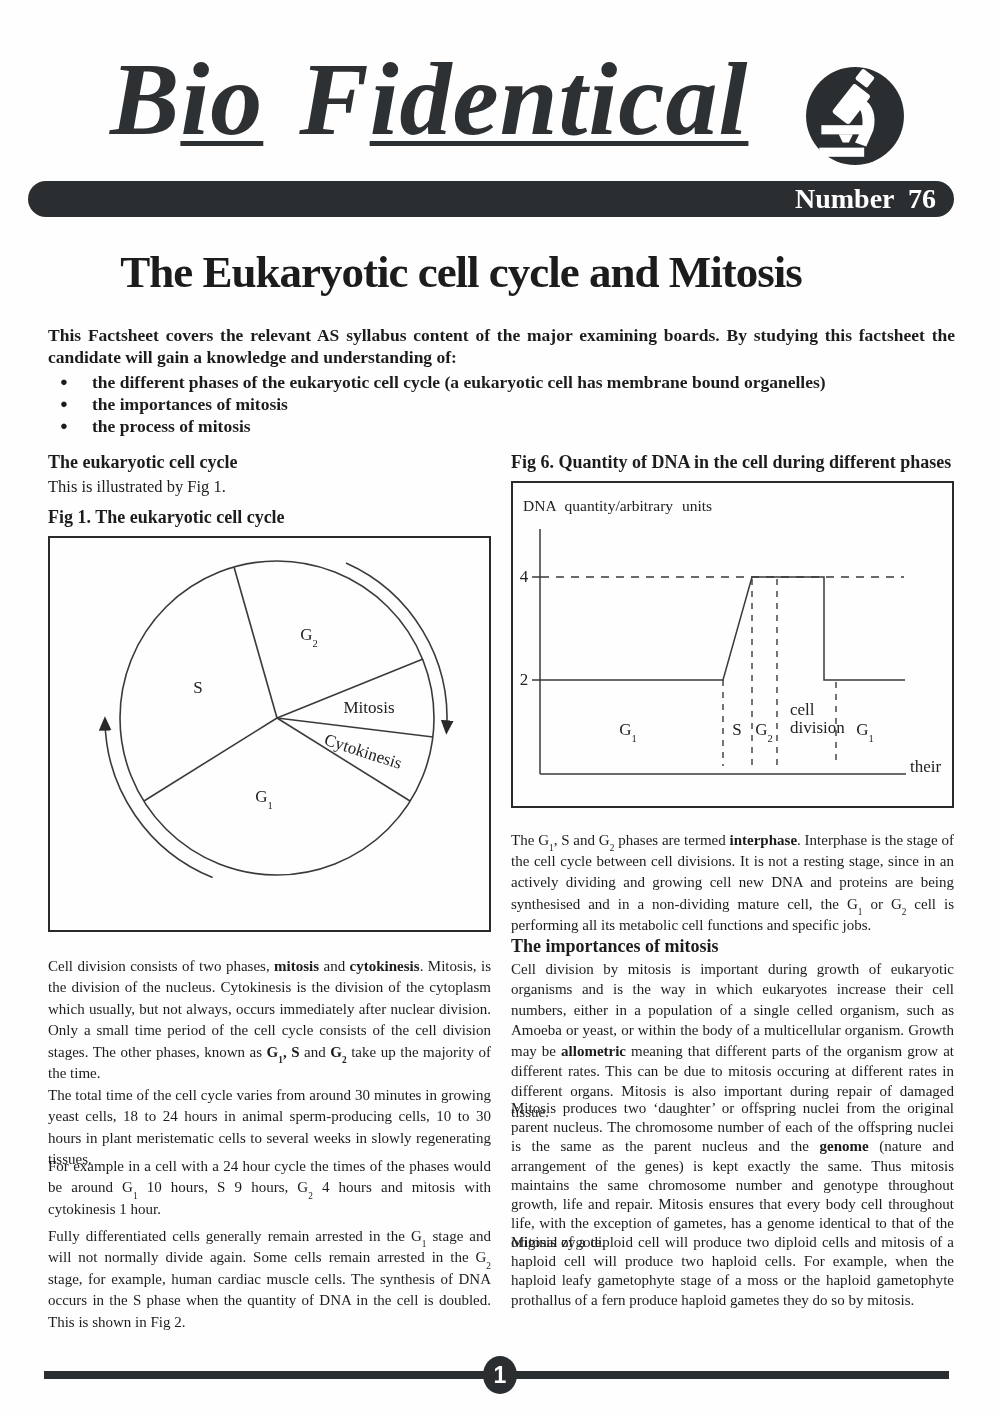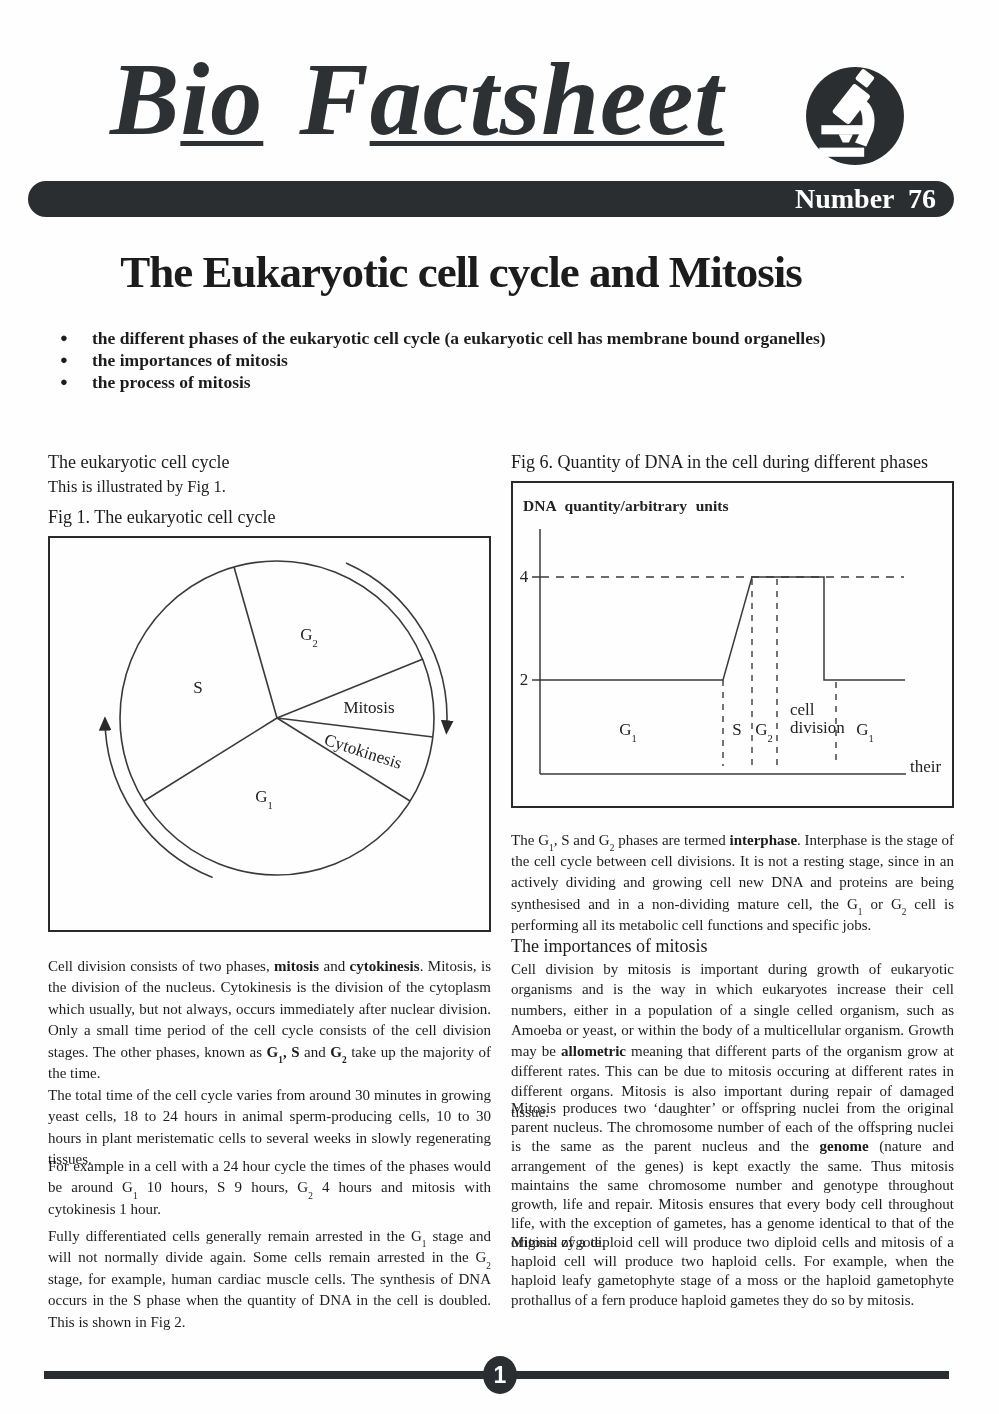--- a/index.html
+++ b/index.html
@@ -23,21 +23,21 @@
   
   .intro{position:absolute;left:48px;top:324px;width:907px;font-weight:bold;font-size:17.5px;
         line-height:22px;text-align:justify;}
   .bullets{margin-top:3px;}
   .bullet-row{display:flex;line-height:22px;text-align:left;}
   .bullet-glyph{width:14px;margin-left:12px;font-size:13px;}
   .bullet-text{margin-left:18px;}
 
   
   .abs{position:absolute;}
-  .col-heading{font-size:18px;font-weight:normal;}
+  .col-heading{font-size:18px;font-weight:bold;}
   .plain{font-size:16.5px;}
   .body-p{width:443px;font-size:15px;line-height:21.4px;text-align:justify;}
   .lh20{line-height:20.4px;}
   .lh19{line-height:19.2px;}
 
   .figbox{position:absolute;border:2px solid #2a2a2a;background:#fefefe;}
   .figbox svg{position:absolute;left:0;top:0;}
   .fig-label{position:absolute;font-size:17px;color:#222;white-space:pre-line;}
   .ctr{transform:translate(-50%,-50%);}
   .ctrx{transform:translateX(-50%);}
@@ -51,21 +51,21 @@
   .page-num{position:absolute;left:483px;top:1356px;width:34px;height:38px;border-radius:50%;
         background:#2b2e30;color:#fff;font-family:"Liberation Sans",sans-serif;font-weight:bold;
         font-size:23px;line-height:38px;text-align:center;}
 </style>
 </head>
 <body>
 
 <div class="page">
 
   <div class="logo">
-    <span>B</span><span class="ul">io</span><span class="fpart">F</span><span class="ul">actsheet</span>
+    <span>B</span><span class="ul">io</span><span class="fpart">F</span><span class="ul">identical</span>
   </div>
 
   <div class="ms-icon">
     <svg width="102" height="104" viewBox="0 0 100 100">
       <circle cx="50" cy="50" r="48" fill="#2b2e30"></circle>
       <g fill="#ffffff">
         <rect x="52" y="6" width="15" height="13" rx="2" transform="rotate(38 59 13)"></rect>
         <rect x="36" y="20" width="21" height="36" rx="3" transform="rotate(38 46 38)"></rect>
         <path d="M57 32 q16 10 11 32 l-7 16 -11 -4 7 -14 q2 -18 -7 -24 z"></path>
         <rect x="17" y="59" width="47" height="9"></rect>
@@ -73,20 +73,21 @@
         <rect x="15" y="81" width="44" height="9"></rect>
       </g>
     </svg>
   </div>
 
   <div class="number-bar">Number  76</div>
 
   <div class="doc-title">The Eukaryotic cell cycle and Mitosis</div>
 
   <div class="intro">
+    <div>This Factsheet covers the relevant AS syllabus content of the major examining boards. By studying this factsheet the candidate will gain a knowledge and understanding of:</div>
     <div class="bullets">
       <div class="bullet-row">
         <span class="bullet-glyph">●</span>
         <span class="bullet-text">the different phases of the eukaryotic cell cycle (a eukaryotic cell has membrane bound organelles)</span>
       </div>
       <div class="bullet-row">
         <span class="bullet-glyph">●</span>
         <span class="bullet-text">the importances of mitosis</span>
       </div>
       <div class="bullet-row">
@@ -144,21 +145,21 @@
       <g stroke="#3a3a3a" stroke-width="1.4" fill="none" stroke-dasharray="8,7">
         <line x1="28" y1="94" x2="391" y2="94"></line>
       </g>
       <g stroke="#3a3a3a" stroke-width="1.4" fill="none" stroke-dasharray="6,6">
         <line x1="210" y1="197" x2="210" y2="283"></line>
         <line x1="239" y1="96" x2="239" y2="283"></line>
         <line x1="264" y1="96" x2="264" y2="283"></line>
         <line x1="323" y1="199" x2="323" y2="283"></line>
       </g>
     </svg>
-    <div class="fig-label small-lab" style="left:10px;top:14px;word-spacing:5px;font-weight:bold;">DNA quantity/arbitrary units</div>
+    <div class="fig-label small-lab" style="left:10px;top:14px;word-spacing:5px;">DNA quantity/arbitrary units</div>
     <div class="fig-label" style="left:4px;top:84px;width:14px;text-align:center;">4</div>
     <div class="fig-label" style="left:4px;top:187px;width:14px;text-align:center;">2</div>
     <div class="fig-label ctrx" style="left:115px;top:237px;"><span>G</span><sub>1</sub></div>
     <div class="fig-label ctrx" style="left:224px;top:237px;">S</div>
     <div class="fig-label ctrx" style="left:251px;top:237px;"><span>G</span><sub>2</sub></div>
     <div class="fig-label" style="left:277px;top:218px;line-height:18px;">cell
 division</div>
     <div class="fig-label ctrx" style="left:352px;top:237px;"><span>G</span><sub>1</sub></div>
     <div class="fig-label" style="left:397px;top:274px;">their</div>
   </div>

